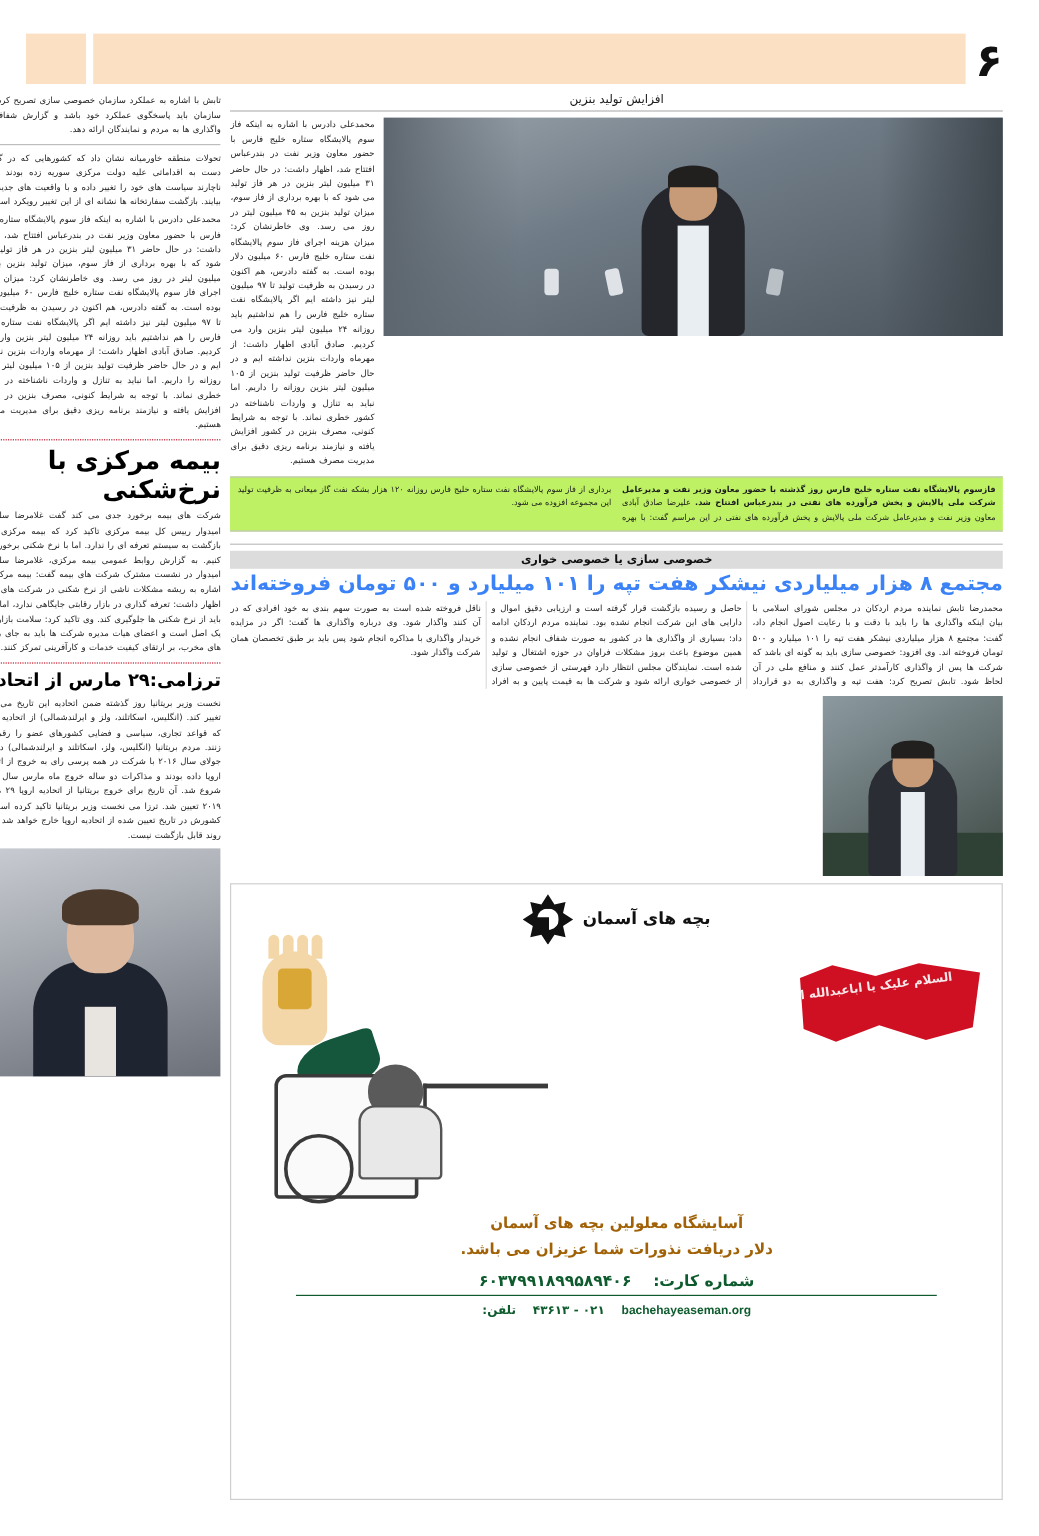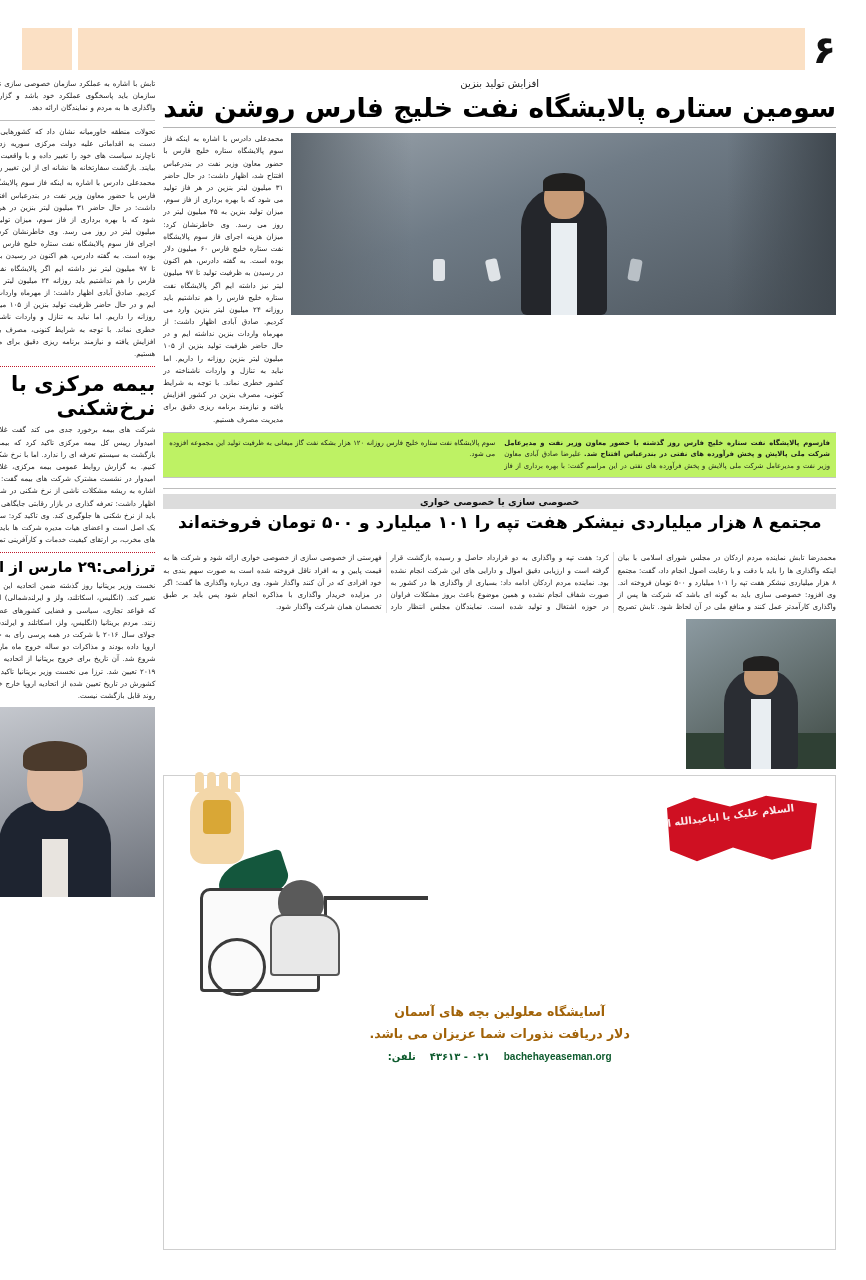--- a/index.html
+++ b/index.html
@@ -283,23 +283,23 @@
     font-size: 9.5px;
     font-weight: bold;
     color: #111;
     padding: 2px 0;
     margin-bottom: 3px;
   }
   .headline-2 {
     text-align: center;
     font-size: 17px;
     font-weight: bold;
-    color: #000000;
+    color: #3b82f6;
     letter-spacing: -0.4px;
-    margin-bottom: 20px;
+    margin-bottom: 4px;
     white-space: nowrap;
   }
   .headline-3 {
     text-align: right;
     font-size: 21px;
     font-weight: bold;
     line-height: 1.15;
     color: #000;
     margin-bottom: 4px;
   }
@@ -500,21 +500,20 @@
 
     <div class="mh-left-block"></div>
   </div>
 
   <div class="content">
 
     <div class="col-left">
 
       <div>
         <div class="kicker">افزایش تولید بنزین</div>
-        <div class="headline-main">سومین ستاره پالایشگاه نفت خلیج فارس روشن شد</div>
         <div class="rule-thin"></div>
 
         <div class="lead-grid">
           <div class="lead-photo-wrap">
             <div class="photo lead">
               <div class="blur-l"></div>
               <div class="blur-r"></div>
               <div class="figpers"></div>
               <div class="figshirt"></div>
               <div class="fighead"></div>
@@ -545,20 +544,24 @@
         <div class="photo small" style="margin-top:6px; width:150px;">
           <div class="desk"></div>
           <div class="figpers"></div>
           <div class="figshirt"></div>
           <div class="fighead"></div>
           <div class="fighair"></div>
         </div>
       </div>
 
       <div class="advert">
+        <div class="ad-head">
+          <div class="ad-star"></div>
+          <div class="ad-brand">بچه های آسمان</div>
+        </div>
 
         <div class="ad-art">
           <div class="ad-flag"></div>
           <div class="ad-flag-txt">السلام علیک یا اباعبدالله الحسین</div>
           <div class="ad-hand-fingers">
             <i></i>
               <i></i>
               <i></i>
               <i></i>
           </div>
@@ -567,20 +570,27 @@
           <div class="ad-desk"></div>
           <div class="ad-chair"></div>
           <div class="ad-wheel"></div>
           <div class="ad-child-head"></div>
           <div class="ad-child-body"></div>
         </div>
 
         <div class="ad-lines">آسایشگاه معلولین بچه های آسمان</div>
         <div class="ad-lines">دلار دریافت نذورات شما عزیزان می باشد.</div>
 
+        <div class="ad-card-wrap">
+          <div class="ad-card">
+            <span>شماره کارت:</span>
+            &nbsp;&nbsp;
+            <span>۶۰۳۷۹۹۱۸۹۹۵۸۹۴۰۶</span>
+          </div>
+        </div>
 
         <div class="ad-foot">
           <span class="ad-site">bachehayeaseman.org</span>
           <span>۰۲۱ - ۴۳۶۱۳</span>
           <span>تلفن:</span>
         </div>
       </div>
 
     </div>
 

